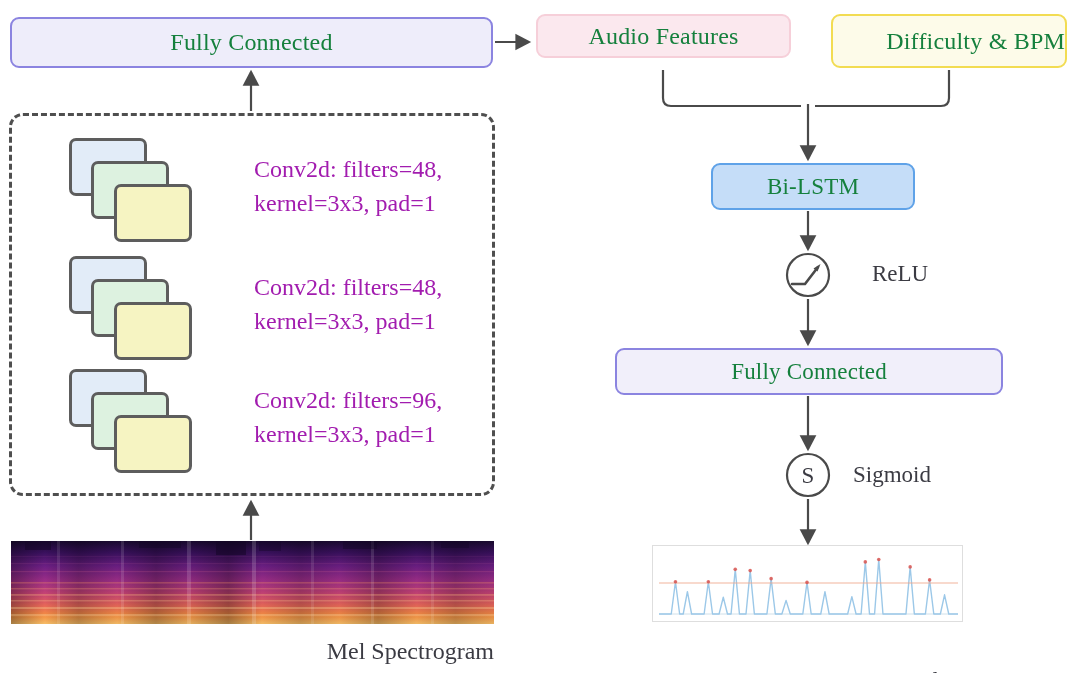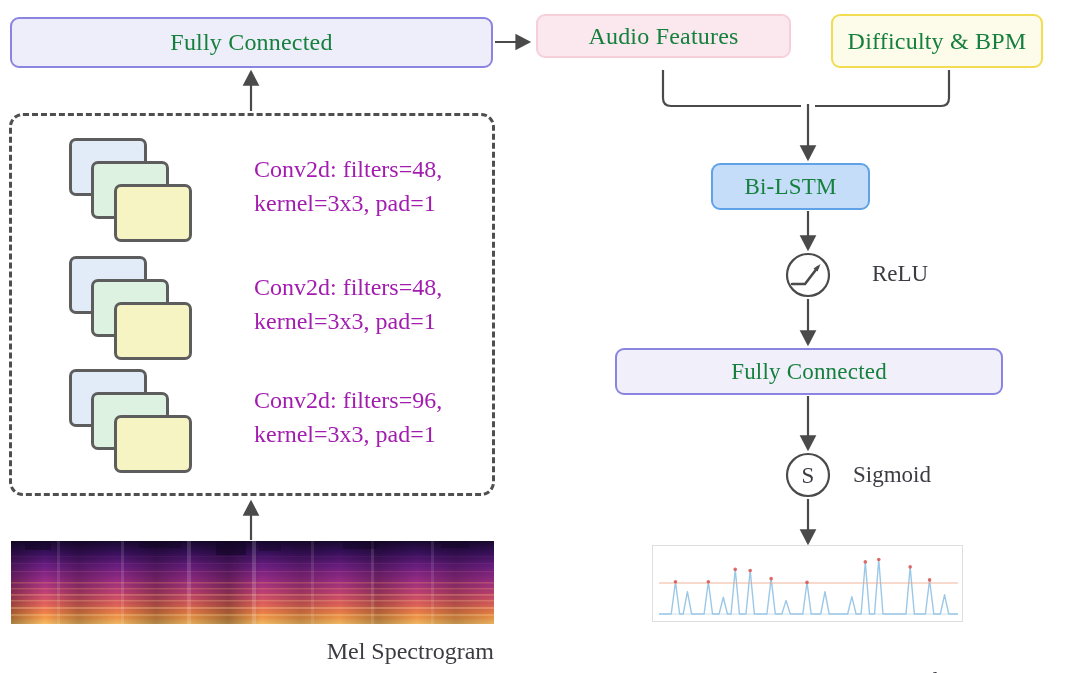--- a/index.html
+++ b/index.html
@@ -37,27 +37,28 @@
     border-color: #8b84e0;
     font-size: 24px;
   }
   .node-audio {
     left: 536px; top: 14px; width: 255px; height: 44px;
     background: #fbe8ee;
     border-color: #f6cfd9;
     font-size: 24px;
   }
   .node-diff {
-    left: 831px; top: 14px; width: 212px; height: 54px;
+    left: 831px; top: 14px; width: 236px; height: 54px;
     background: #fdfbe9;
     border-color: #f2dc52;
     font-size: 24px;
+    justify-content: flex-end;
   }
   .node-lstm {
-    left: 711px; top: 163px; width: 159px; height: 47px;
+    left: 711px; top: 163px; width: 204px; height: 47px;
     background: #c5ddf8;
     border-color: #5fa2e8;
     font-size: 23px;
   }
   .node-fc2 {
     left: 615px; top: 348px; width: 388px; height: 47px;
     background: #f1effa;
     border-color: #8b84e0;
     font-size: 23px;
   }

